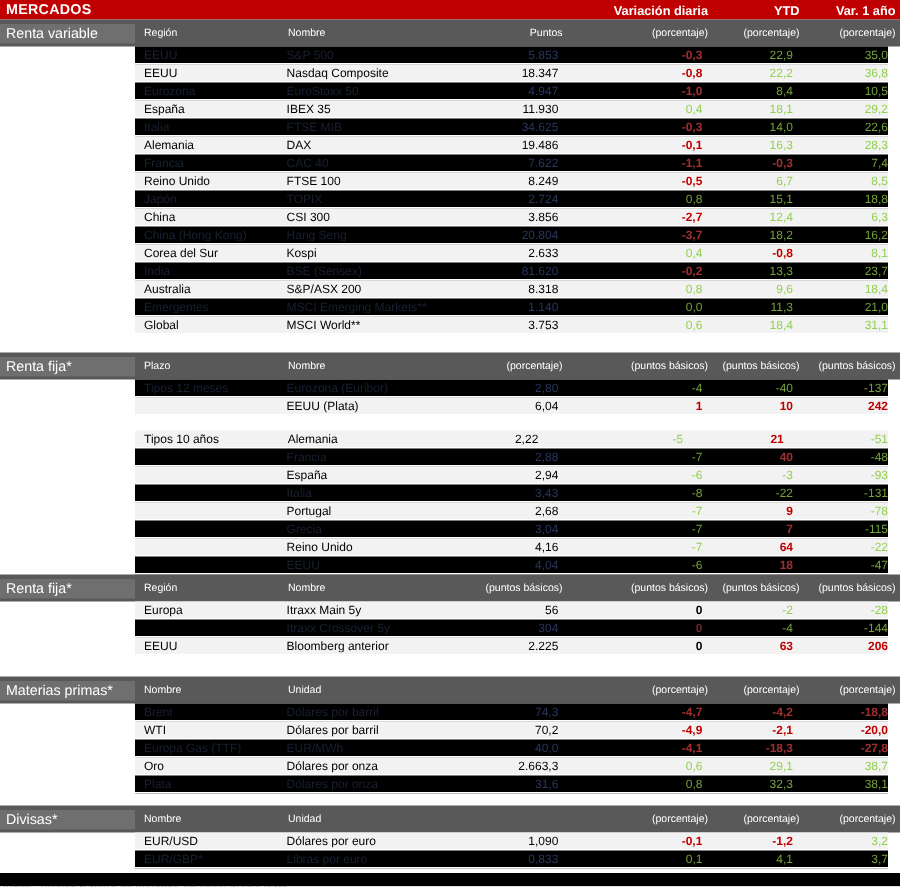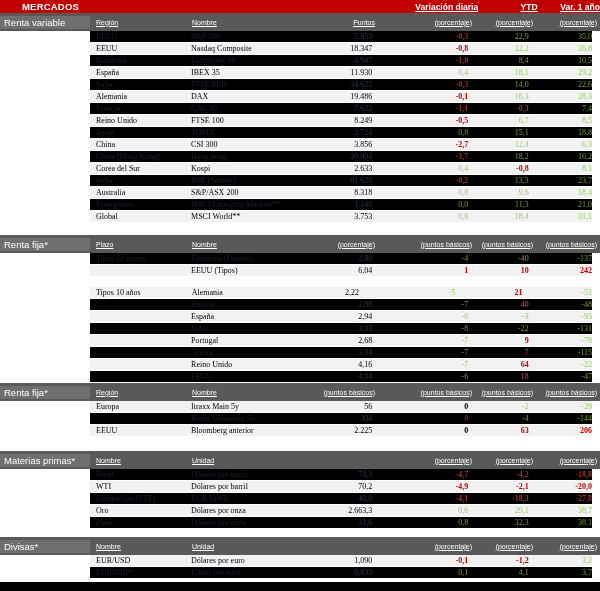--- a/index.html
+++ b/index.html
@@ -1,41 +1,41 @@
 <!DOCTYPE html>
 <html><head>
 <meta charset="utf-8">
 <style>
   html,body{margin:0;padding:0;background:#fff;}
   .page{position:relative;width:600px;height:591px;overflow:hidden;background:#fff;
         font-family:"Liberation Sans", sans-serif;}
   *{box-sizing:border-box;}
 
   
-  .titlebar{height:13px;background:#C00000;display:flex;align-items:center;width:600px;padding-left:18px;}
+  .titlebar{height:13px;background:#C00000;display:flex;align-items:center;width:600px;}
   .title{width:375px;padding-left:4px;color:#fff;font-weight:bold;font-size:9.5px;letter-spacing:.2px;}
   .tb{color:#fff!important;font-weight:bold;font-size:8.5px!important;}
 
   
   .secbar{height:18px;background:#595959;display:flex;align-items:center;width:600px;}
   .seclabel{width:90px;height:13px;line-height:13px;background:#6F6F6F;color:#fff;
             font-size:9.5px;padding-left:4px;white-space:nowrap;}
-  .hcell{color:#fff;font-size:7px;white-space:nowrap;overflow:visible;text-decoration:underline;}
+  .hcell{color:#fff;font-size:7px;white-space:nowrap;overflow:visible;}
 
   
   .cA{width:102px;padding-left:6px;text-align:left;}
   .cB{width:115px;text-align:left;}
   .cC{width:68px;text-align:right;}
   .cD{width:97px;text-align:right;}
   .cE{width:61px;text-align:right;}
   .cF{width:64px;text-align:right;}
 
   
   .row{margin-left:90px;width:502px;height:12px;display:flex;align-items:center;
-       background:#F2F2F2;border-bottom:1px solid #fff;font-size:8px;font-family:Liberation Serif, serif;}
+       background:#F2F2F2;border-bottom:1px solid #fff;font-size:8px;}
   .row.dark{background:#000;}
   .cell{white-space:nowrap;overflow:hidden;}
 
   
   .txt{color:#000;}
   .dtxt{color:#1A2030;}
   .pts{color:#000;}
   .dpts{color:#2A355C;}
   .red{color:#C00000;font-weight:bold;}
   .grn{color:#92D050;}
@@ -217,21 +217,21 @@
         <div class="row dark">
           <div class="cell cA dtxt">Tipos 12 meses</div>
           <div class="cell cB dtxt">Eurozona (Euribor)</div>
           <div class="cell cC dpts">2,80</div>
           <div class="cell cD dgrn">-4</div>
           <div class="cell cE dgrn">-40</div>
           <div class="cell cF dgrn">-137</div>
         </div>
         <div class="row">
           <div class="cell cA txt"></div>
-          <div class="cell cB txt">EEUU (Tipos)</div>
+          <div class="cell cB txt">EEUU (Plata)</div>
           <div class="cell cC pts">6,04</div>
           <div class="cell cD red">1</div>
           <div class="cell cE red">10</div>
           <div class="cell cF red">242</div>
         </div>
         <div class="row" style="margin-top: 10px; gap: 17px;">
           <div class="cell cA txt">Tipos 10 años</div>
           <div class="cell cB txt">Alemania</div>
           <div class="cell cC pts">2,22</div>
           <div class="cell cD grn">-5</div>

